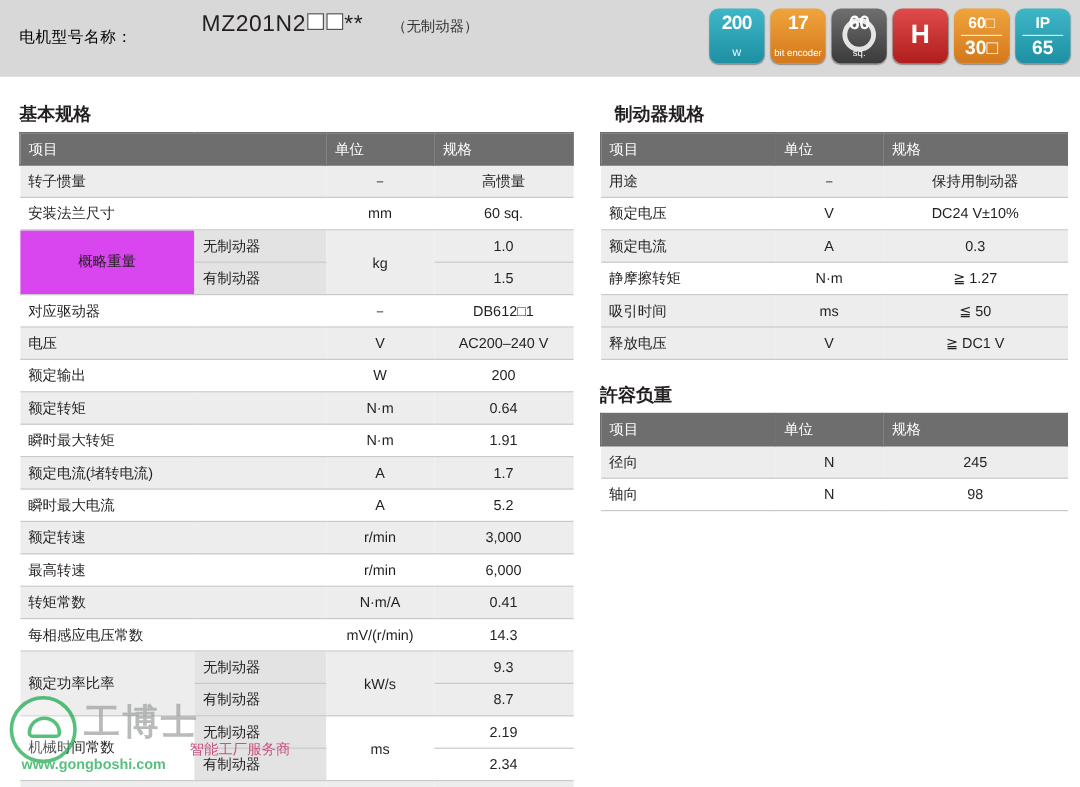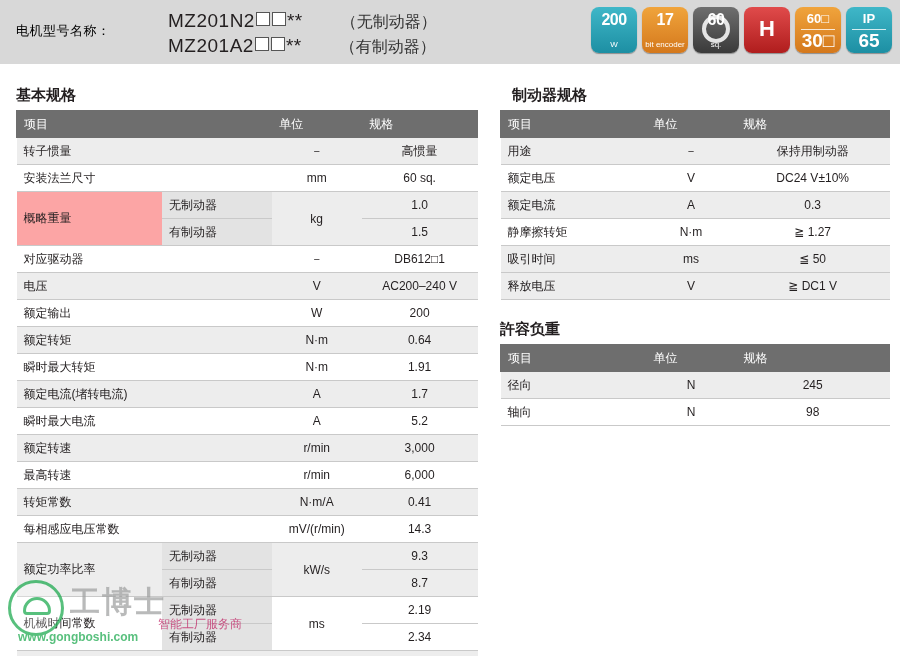--- a/index.html
+++ b/index.html
@@ -49,22 +49,22 @@
   .sq-box {
     display: inline-block;
     width: 12px;
     height: 12px;
     border: 1px solid #555;
     background: #fff;
     margin: 0 1px;
     vertical-align: 1px;
   }
   .model-note {
-    font-size: 16px;
-    margin-left: 38px;
+    font-size: 12px;
+    margin-left: 24px;
     color: #333;
   }
 
   
   .badges {
     position: absolute;
     right: 8px;
     top: 7px;
     display: flex;
     gap: 5px;
@@ -114,21 +114,21 @@
     position: absolute;
     left: 0; right: 0;
     top: 5px;
     font-size: 13px;
     line-height: 14px;
   }
   .badge .halfBot {
     position: absolute;
     left: 0; right: 0;
     bottom: 5px;
-    font-size: 19px;
+    font-size: 16px;
     line-height: 14px;
   }
   .badge .divider {
     position: absolute;
     left: 6px; right: 6px;
     top: 22px;
     height: 1px;
     background: rgba(255,255,255,0.8);
   }
   .badge .ring {
@@ -267,23 +267,20 @@
 </style>
 </head>
 <body>
 
 <div class="header">
   <div class="header-title">电机型号名称：</div>
 
   <div class="model-block">
     <div class="model-line">
       <span class="model-name">MZ201N2</span><span class="sq-box"></span><span class="sq-box"></span><span class="model-name">**</span><span class="model-note">（无制动器）</span>
-    </div>
-    <div class="model-line">
-      <span class="model-name">MZ201A2</span><span class="sq-box"></span><span class="sq-box"></span><span class="model-name">**</span><span class="model-note">（有制动器）</span>
     </div>
   </div>
 
   <div class="badges">
     <div class="badge watt">
       <div class="big">200</div>
       <div class="sub">W</div>
     </div>
     <div class="badge enc">
       <div class="big">17</div>
@@ -330,21 +327,21 @@
         <td class="item" colspan="2">转子惯量</td>
         <td class="unit">－</td>
         <td class="value">高惯量</td>
       </tr>
       <tr>
         <td class="item" colspan="2">安装法兰尺寸</td>
         <td class="unit">mm</td>
         <td class="value">60 sq.</td>
       </tr>
       <tr class="alt">
-        <td class="item" rowspan="2" style="background: #fca5a5;">概略重量</td>
+        <td class="item" rowspan="2" style="background: #d946ef; text-align: center;">概略重量</td>
         <td class="sub">无制动器</td>
         <td class="unit" rowspan="2" style="background: rgb(237, 237, 237);">kg</td>
         <td class="value">1.0</td>
       </tr>
       <tr class="alt">
         <td class="sub">有制动器</td>
         <td class="value">1.5</td>
       </tr>
       <tr>
         <td class="item" colspan="2">对应驱动器</td>

